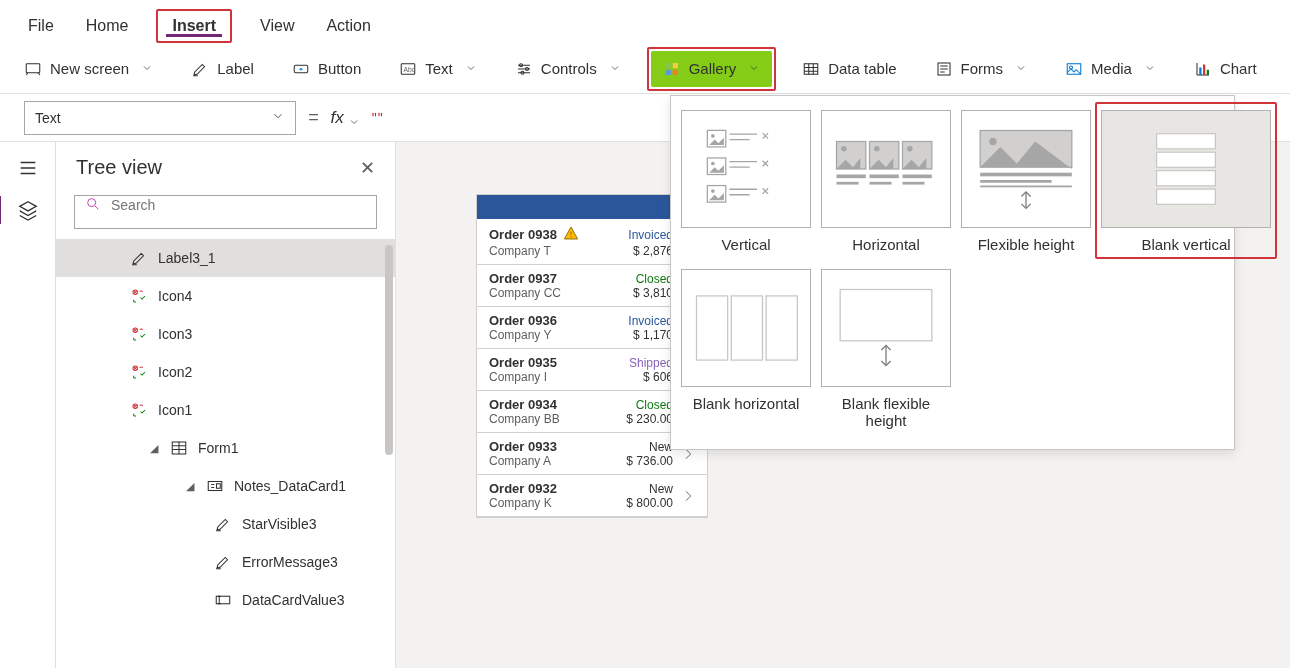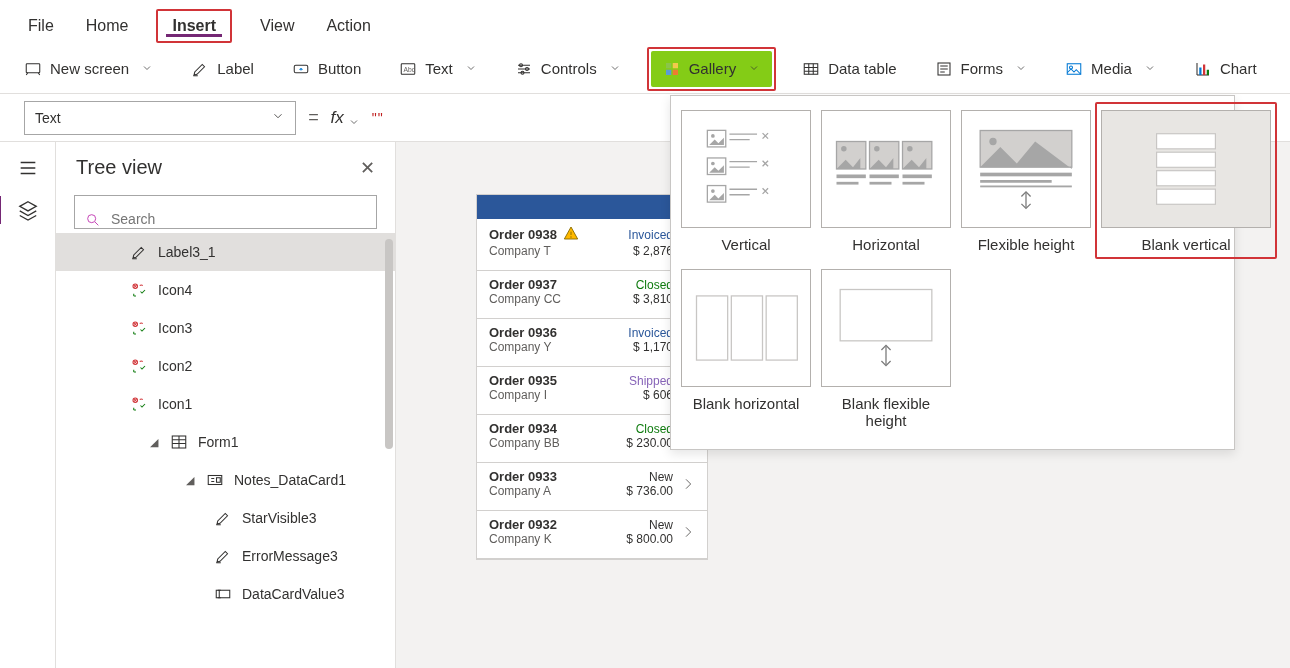--- a/index.html
+++ b/index.html
@@ -37,21 +37,21 @@
   .rail .ic { width: 24px; height: 24px; display: flex; align-items: center; justify-content: center; cursor: pointer; }
   .rail .ic svg { width: 22px; height: 22px; }
   .rail .ic.sel { position: relative; }
   .rail .ic.sel::before { content: ""; position: absolute; left: -18px; top: -2px; width: 3px; height: 28px; background: #742774; }
 
   
   .tree { width: 340px; border-right: 1px solid #e1dfdd; display: flex; flex-direction: column; overflow: hidden; }
   .tree-hd { display: flex; align-items: center; justify-content: space-between; padding: 14px 20px 12px 20px; }
   .tree-hd h2 { margin: 0; font-size: 20px; font-weight: 400; }
   .tree-close { cursor: pointer; font-size: 18px; color: #605e5c; }
-  .search { margin: 4px 18px 4px 18px; height: 34px; border: 1px solid #a6a6a6; display: flex; align-items: flex-end; padding: 0 10px; gap: 8px; }
+  .search { margin: 4px 18px 10px 18px; height: 34px; border: 1px solid #a6a6a6; display: flex; align-items: flex-start; padding: 0 10px; gap: 8px; }
   .search svg { width: 16px; height: 16px; }
   .search input { border: none; outline: none; flex: 1; font-size: 14px; color: #605e5c; }
 
   .tree-list { flex: 1; overflow: hidden; position: relative; }
   .tree-scroll { position: absolute; right: 2px; top: 6px; width: 8px; height: 210px; background: #c8c6c4; border-radius: 4px; }
   .tnode { display: flex; align-items: center; height: 38px; padding-left: 18px; gap: 8px; cursor: pointer; }
   .tnode.sel { background: #e1dfdd; }
   .tnode.d1 { padding-left: 74px; }
   .tnode.d2 { padding-left: 94px; }
   .tnode.d3 { padding-left: 130px; }
@@ -59,21 +59,21 @@
   .tnode .caret { width: 12px; font-size: 11px; color: #605e5c; }
   .tnode .ticon { width: 20px; height: 20px; display: flex; align-items: center; }
   .tnode .ticon svg { width: 18px; height: 18px; }
 
   
   .canvas { flex: 1; background: #f3f2f1; position: relative; }
 
   
   .phone { position: absolute; left: 80px; top: 52px; width: 232px; background: #fff; border: 1px solid #d2d0ce; }
   .phone-hd { height: 24px; background: #2b579a; }
-  .orow { border-bottom: 1px solid #d2d0ce; padding: 6px 10px 12px 12px; display: grid; grid-template-columns: 1fr auto 18px; column-gap: 6px; align-items: center; font-size: 13px; }
+  .orow { border-bottom: 1px solid #d2d0ce; padding: 6px 10px 6px 12px; display: grid; grid-template-columns: 1fr auto 18px; column-gap: 6px; align-items: center; font-size: 13px; }
   .orow .ot { font-weight: 600; display: flex; align-items: center; gap: 6px; }
   .orow .os { grid-column: 1; grid-row: 2; color: #605e5c; font-size: 12px; }
   .orow .st { text-align: right; font-size: 12px; }
   .orow .pr { grid-column: 2; grid-row: 2; text-align: right; font-size: 12px; }
   .orow .arr { grid-row: 1 / span 2; display: flex; align-items: center; justify-content: center; color: #605e5c; }
   .st-inv { color: #2b579a; }
   .st-cl  { color: #107c10; }
   .st-shp { color: #8764b8; }
   .st-new { color: #323130; }
   .warn svg { width: 16px; height: 16px; }

